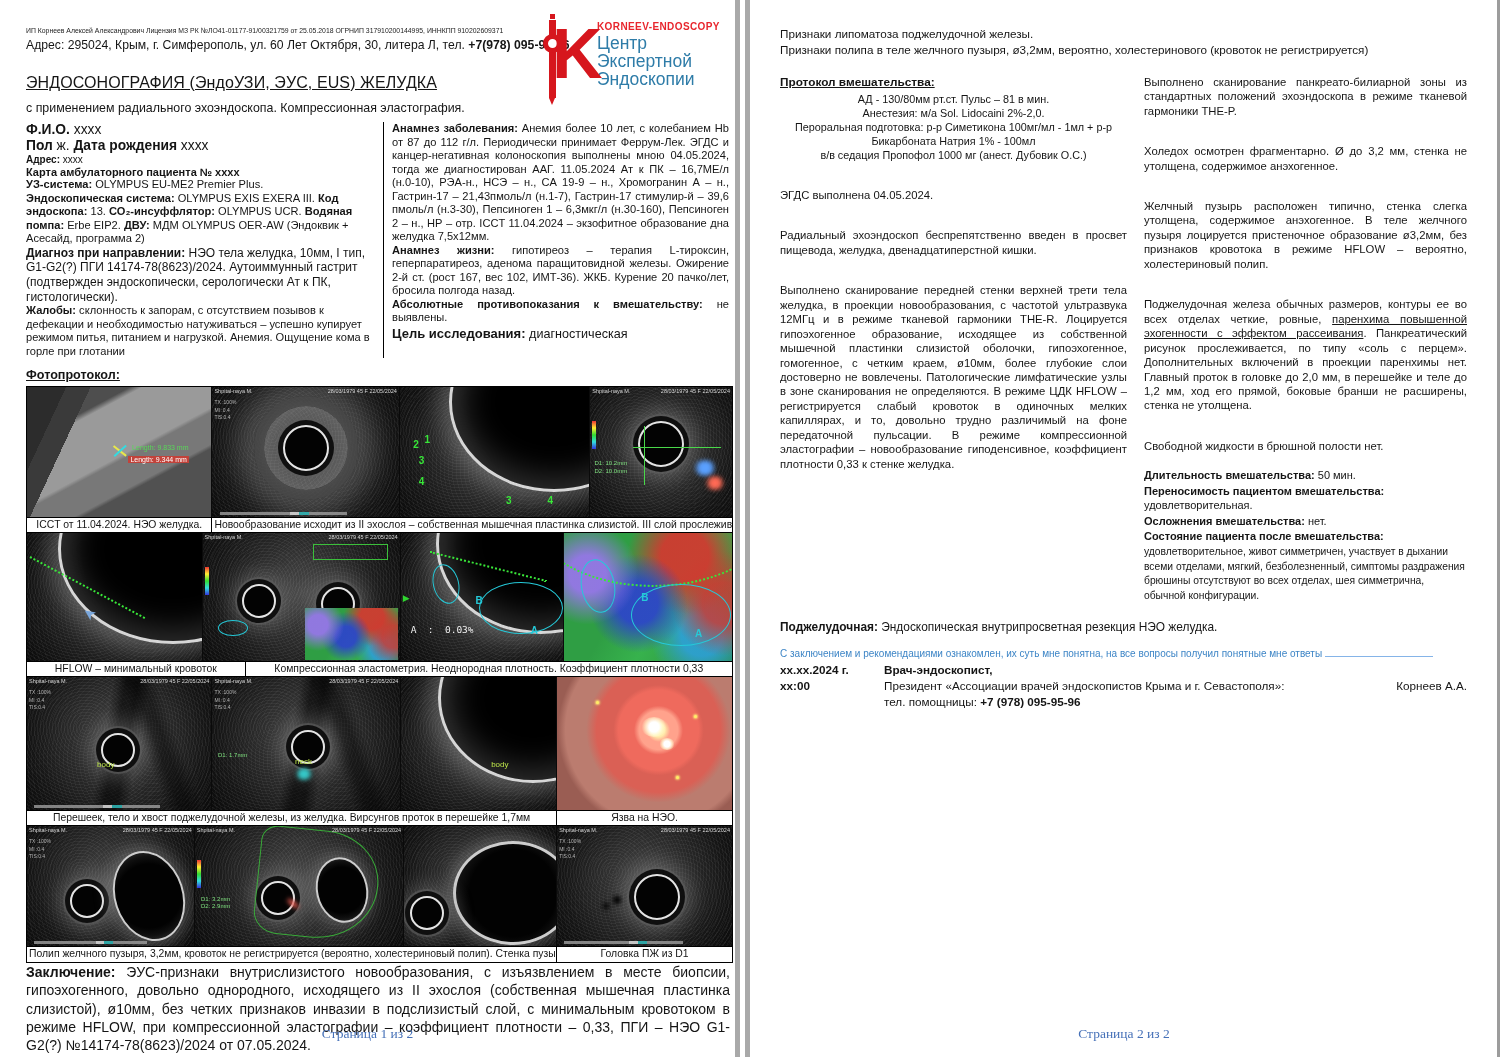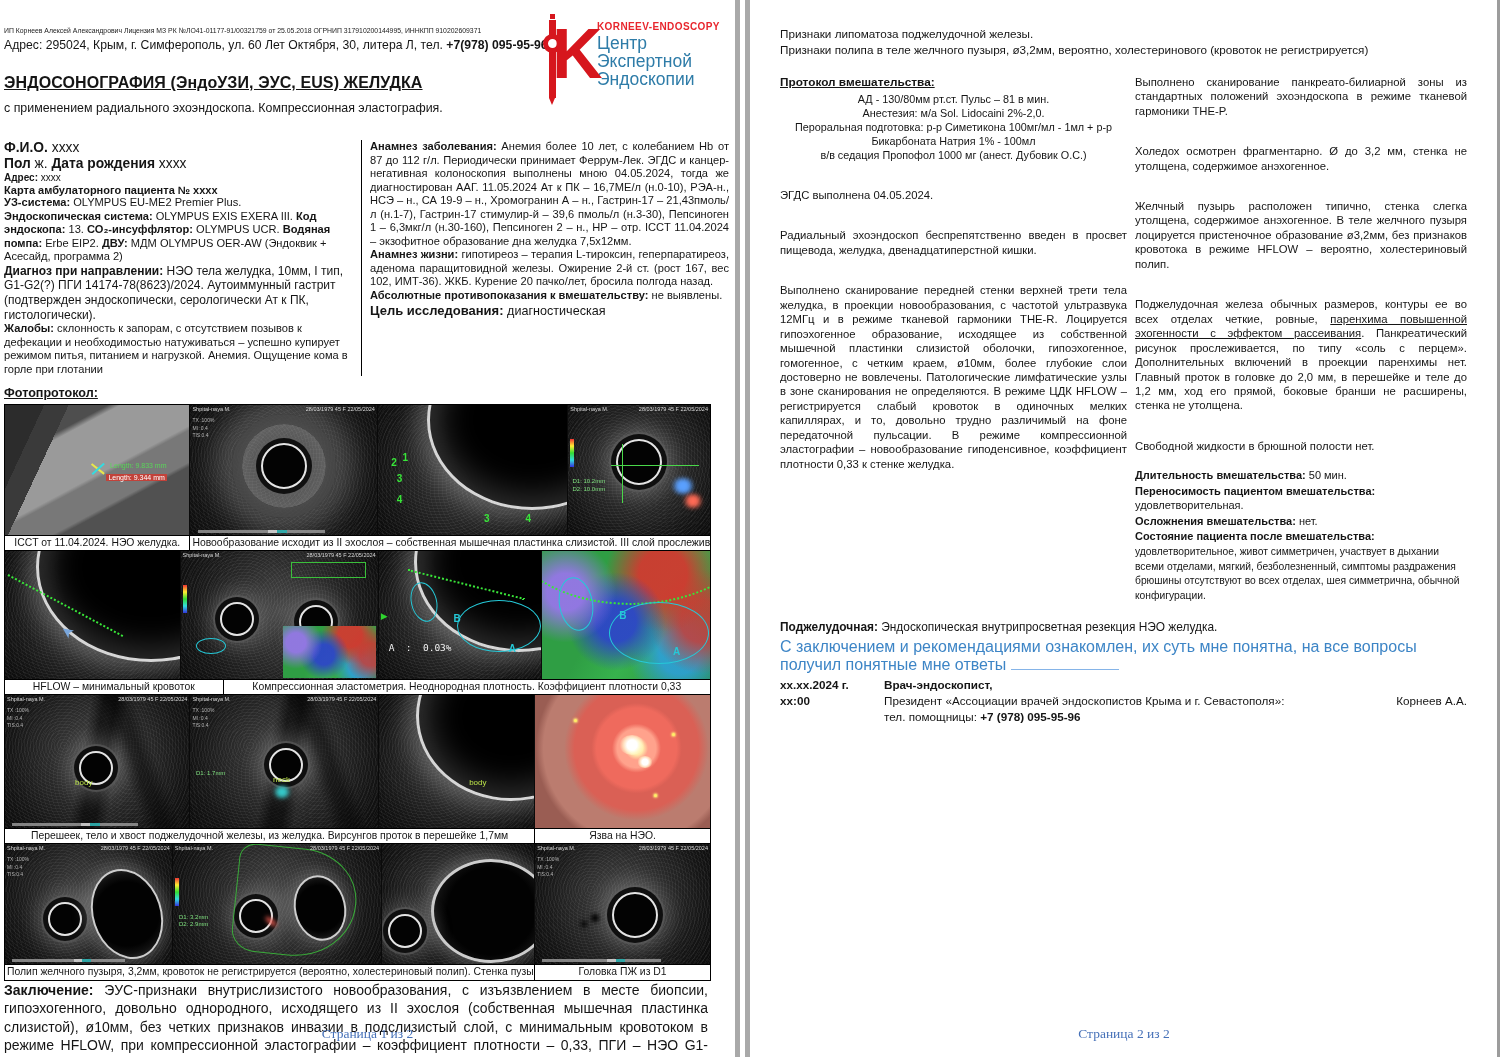--- a/index.html
+++ b/index.html
@@ -1,43 +1,43 @@
 <!DOCTYPE html>
 <html><head>
 <meta charset="utf-8">
 <style>
   *{box-sizing:border-box;margin:0;padding:0}
   html,body{width:1500px;height:1057px}
   body{position:relative;background:#fff;font-family:"Liberation Sans",sans-serif;color:#151515;overflow:hidden}
   .page{position:absolute;top:0;height:1057px;background:#fff}
-  #p1{left:0;width:735px;padding:26px 6px 0 4px}
+  #p1{left:0;width:735px;padding:26px 6px 0 26px}
   #p2{left:751px;width:746px;padding:26px 30px 0 29px}
   .vdiv{position:absolute;top:0;bottom:0;width:5px;background:#a9a9a9}
   #d1{left:735px}#d2{left:745px}
   .redge{position:absolute;right:0;top:0;bottom:0;width:3px;background:#9c9c9c}
 
   
   .license{font-size:7.8px;white-space:nowrap;transform:scaleX(.88);transform-origin:left;color:#222}
   .addr{font-size:12.2px;margin-top:3px}
   .addr b{font-size:12.2px}
   .logo{position:absolute;left:538px;top:18px;width:196px;display:flex;gap:7px}
   .logo-icon{position:relative;width:52px;height:86px;flex:none}
   .staff{position:absolute;left:11px;top:2px;width:7px;height:78px;background:#d6161d}
   .stafftip{position:absolute;left:11px;top:80px;width:0;height:0;border-left:3.5px solid transparent;border-right:3.5px solid transparent;border-top:7px solid #d6161d}
   .staffdot{position:absolute;left:12px;top:-4px;width:5px;height:5px;background:#d6161d}
   .scircle{position:absolute;left:5px;top:16px;width:19px;height:19px;border:5px solid #d6161d;border-radius:50%;background:#fff}
   .ktext{position:absolute;left:14px;top:-6px;font-size:70px;font-weight:bold;color:#d6161d;line-height:1.2;font-family:"Liberation Sans",sans-serif}
   .logo-txt{padding-top:3px}
   .brand{font-size:10px;font-weight:bold;color:#e8262d;letter-spacing:.4px;white-space:nowrap}
   .cname{font-size:17.5px;color:#2e7ca8;line-height:1.04;margin-top:2px}
-  .title{margin-top:22px;font-size:16px;font-weight:bold;text-decoration:underline;letter-spacing:.1px}
+  .title{margin-top:22px;font-size:16px;font-weight:normal;text-decoration:underline;letter-spacing:.1px}
   .subtitle{margin-top:9px;font-size:12.4px}
 
   
-  .cols{display:flex;margin-top:25px}
+  .cols{display:flex;margin-top:7px}
   .colL{width:357px;padding-right:7px}
   .colR{flex:1;border-left:1.3px solid #000;padding-left:8px}
   .fio{font-size:13.8px}
   .sexline{font-size:13.8px;margin-top:1px}
   .small{font-size:10px;margin-top:1px}
   .card{font-size:11px;font-weight:bold;margin-top:1px}
   .b11{font-size:11.1px;line-height:1.22}
   .colR .b11{text-align:justify}
   .goal{font-size:13px;margin-top:1px}
   .goal .gv{font-size:12.6px;font-weight:normal}
@@ -103,31 +103,31 @@
     radial-gradient(circle at 58% 40%,#ffecab 0 5%,#ffa28c 9% 15%,#ef6a5d 19% 31%,#da6055 35% 48%,#bb7c6f 56% 72%,#9a5d53 78% 100%)}
   .hl{position:absolute;z-index:4;border-radius:50%;background:radial-gradient(circle,#fff 0 30%,rgba(255,255,215,.65) 52%,transparent 75%);filter:blur(.7px)}
   .speck{position:absolute;z-index:4;width:3px;height:3px;border-radius:50%;background:#ffee66;box-shadow:0 0 2px 1px rgba(255,240,120,.8)}
 
   .concl{font-size:14px;line-height:1.3;text-align:justify;width:704px}
   .ulbl{font-weight:bold;}
   .pfoot{position:absolute;bottom:15px;left:0;right:0;text-align:center;font-family:"Liberation Serif",serif;font-size:13.5px;color:#4671b8}
 
   
   .find{font-size:11.7px;line-height:1.4}
-  .p2cols{display:flex;gap:8px;margin-top:16px}
+  .p2cols{display:flex;gap:17px;margin-top:16px}
   .p2l{width:347px;flex:none}
   .p2r{flex:1}
   .proto-h{font-size:11.8px;font-weight:bold;text-decoration:underline}
   .vitals{font-size:10.8px;line-height:1.3;text-align:center;margin-top:3px}
   .para{font-size:11.3px;line-height:1.28;text-align:justify;margin-top:26px}
   .stats{margin-top:15px;font-size:11px;line-height:1.32}
   .stats .st{margin-top:1px}
   .state-val{font-size:10.3px}
   .reco{margin-top:18px;font-size:11.9px}
-  .consent{margin-top:4px;color:#3d85c6;font-size:16px}
+  .consent{margin-top:13px;color:#3d85c6;font-size:10px}
   .cfill{display:inline-block;width:108px;border-bottom:1.4px solid #85b4e8;height:10px;vertical-align:baseline}
   .sig{display:grid;grid-template-columns:96px 1fr auto;column-gap:8px;font-size:11.7px;margin-top:3px;line-height:1.35}
   .sig .bold{font-weight:bold}
   .sig .nm{font-weight:normal;align-self:center;padding-left:10px}
 </style>
 </head>
 <body>
 
 <div class="page" id="p1">
 

